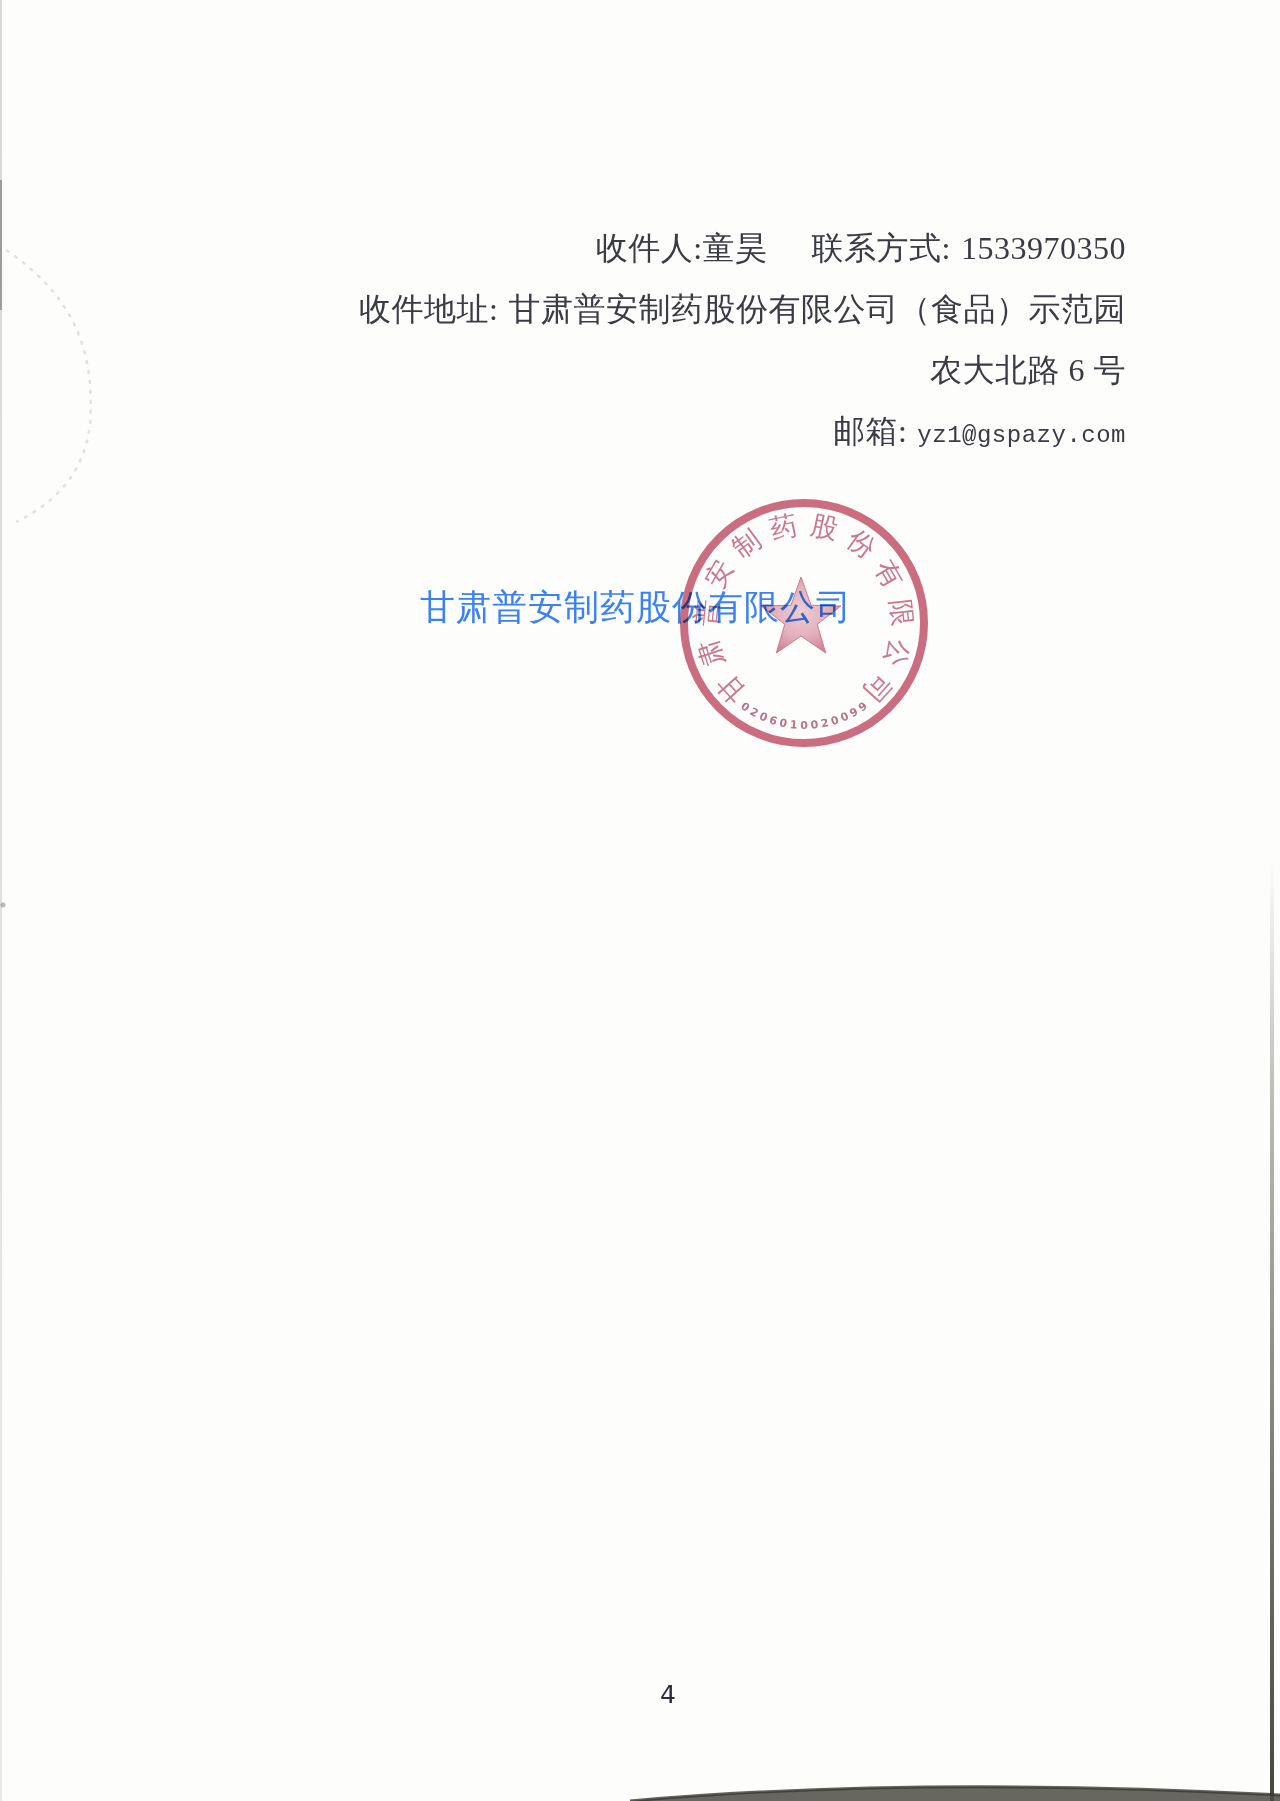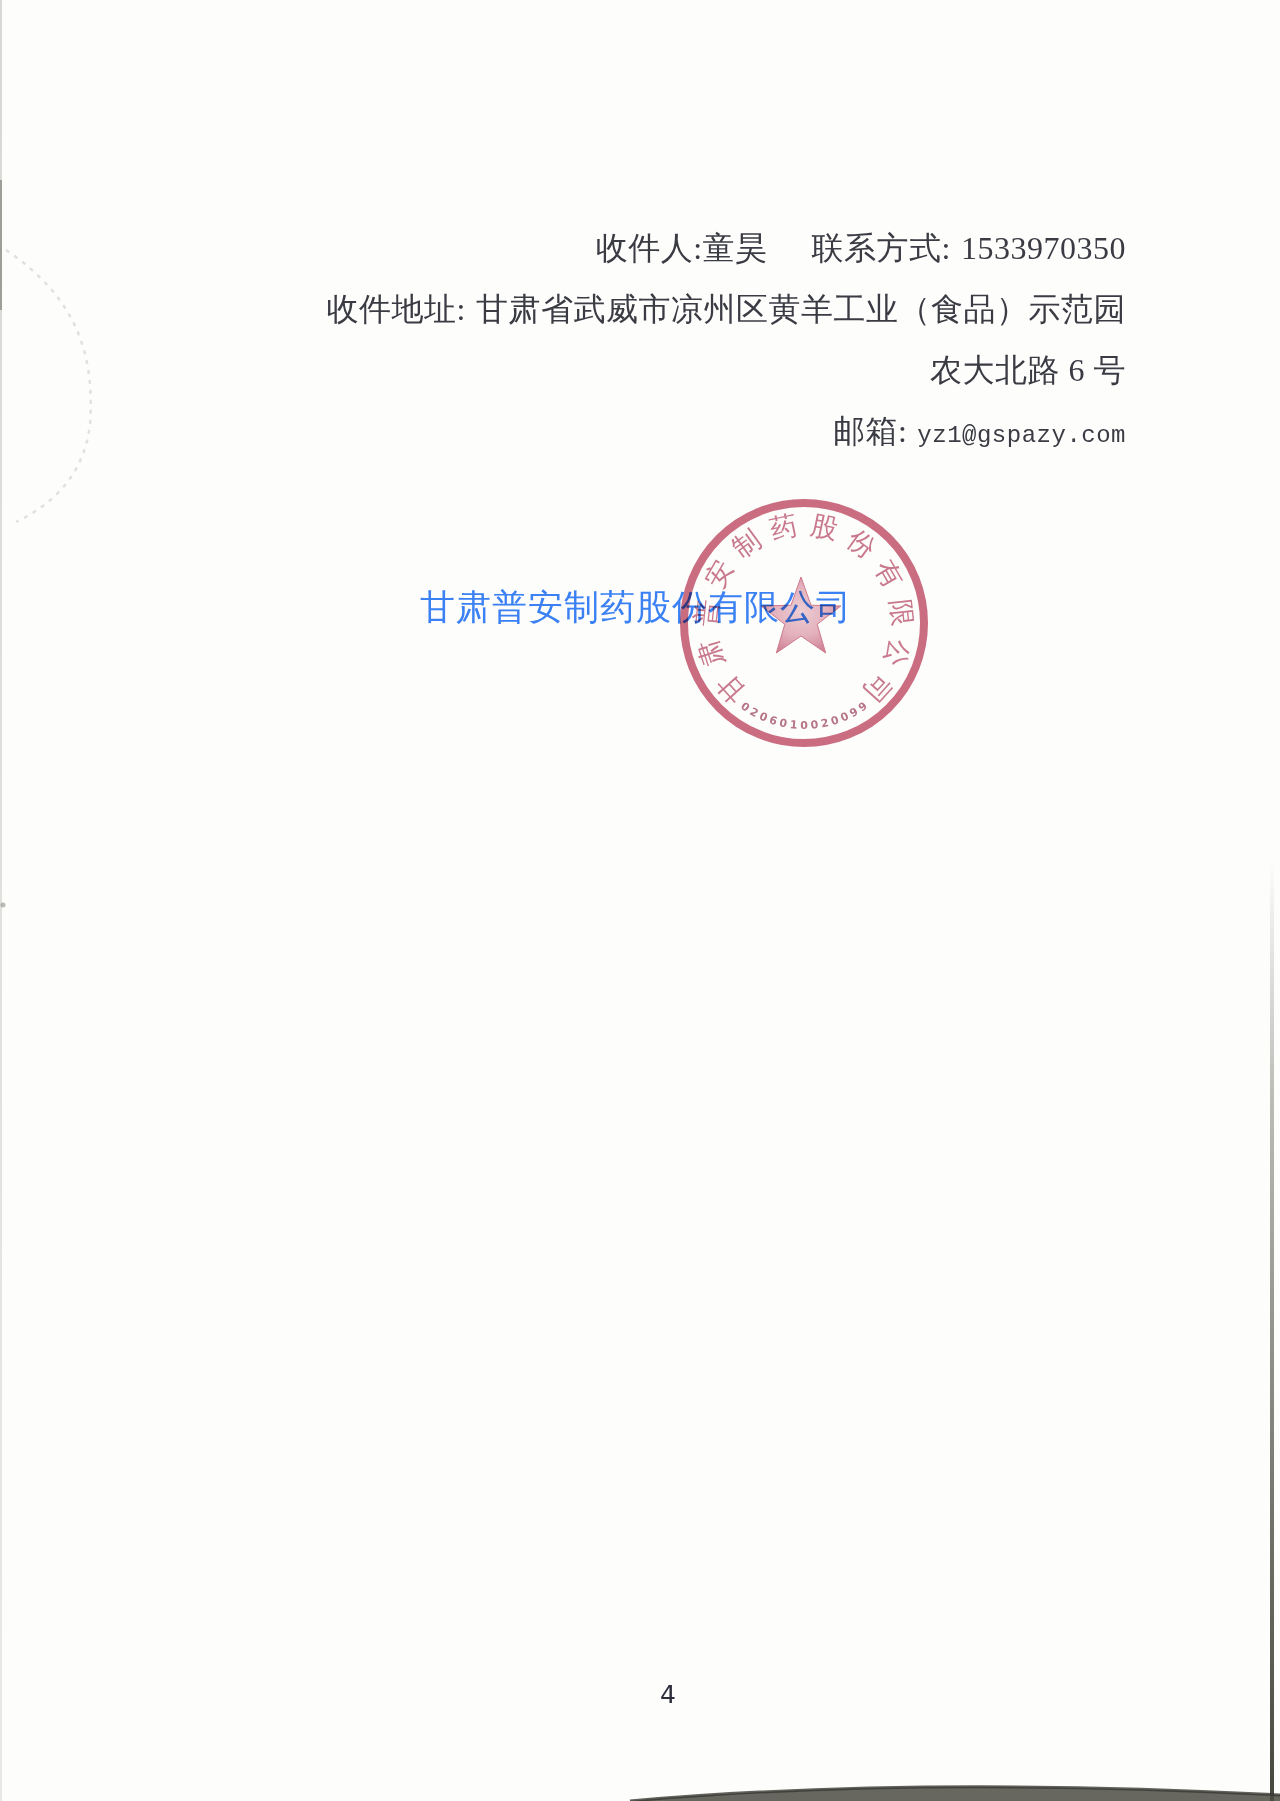--- a/index.html
+++ b/index.html
@@ -84,21 +84,21 @@
     <circle cx="3" cy="905" r="2.5" fill="rgba(120,120,112,0.5)"></circle>
     <path d="M 630 1801 C 800 1786, 1010 1781, 1280 1795 L 1280 1801 Z" fill="#4c4c44" opacity="0.85"></path>
     <path d="M 630 1801 C 800 1786, 1010 1781, 1280 1795" fill="none" stroke="#3a3a33" stroke-width="3" opacity="0.8"></path>
   </svg>
 
   <div class="letter-body">
     <div class="line indent">
       <span>收件人:</span><span>童昊</span><span class="gap-lg">联系方式:</span><span class="gap-sm">1533970350</span>
     </div>
     <div class="line indent">
-      <span>收件地址:</span><span class="gap-sm">甘肃省武威市凉州区黄羊工业（食品）示范园</span>
+      <span>收件地址:</span><span class="gap-sm">甘肃普安制药股份有限公司（食品）示范园</span>
     </div>
     <div class="line">
       <span>农大北路 6 号</span>
     </div>
     <div class="line indent">
       <span>邮箱:</span><span class="gap-sm mono">yz1@gspazy.com</span>
     </div>
   </div>
 
   <svg class="seal" viewBox="-130 -130 260 260">

